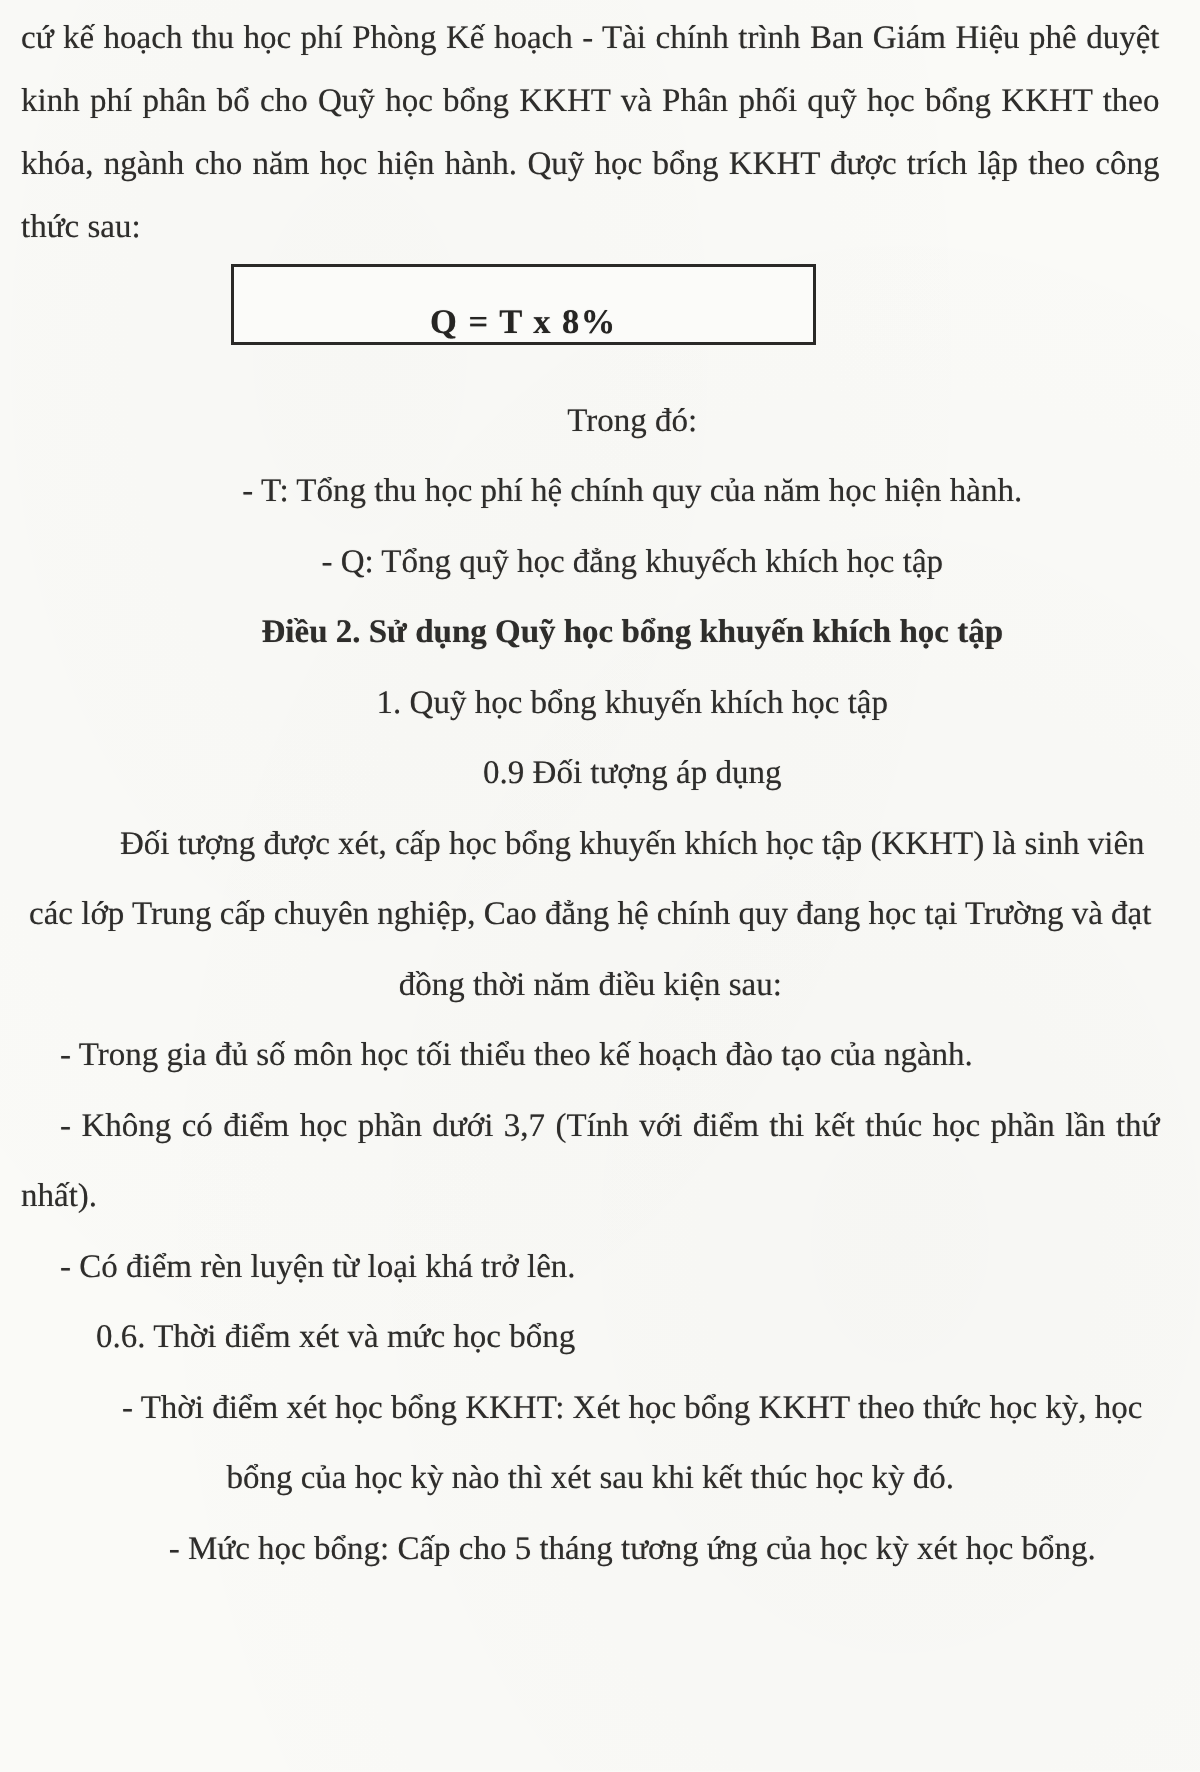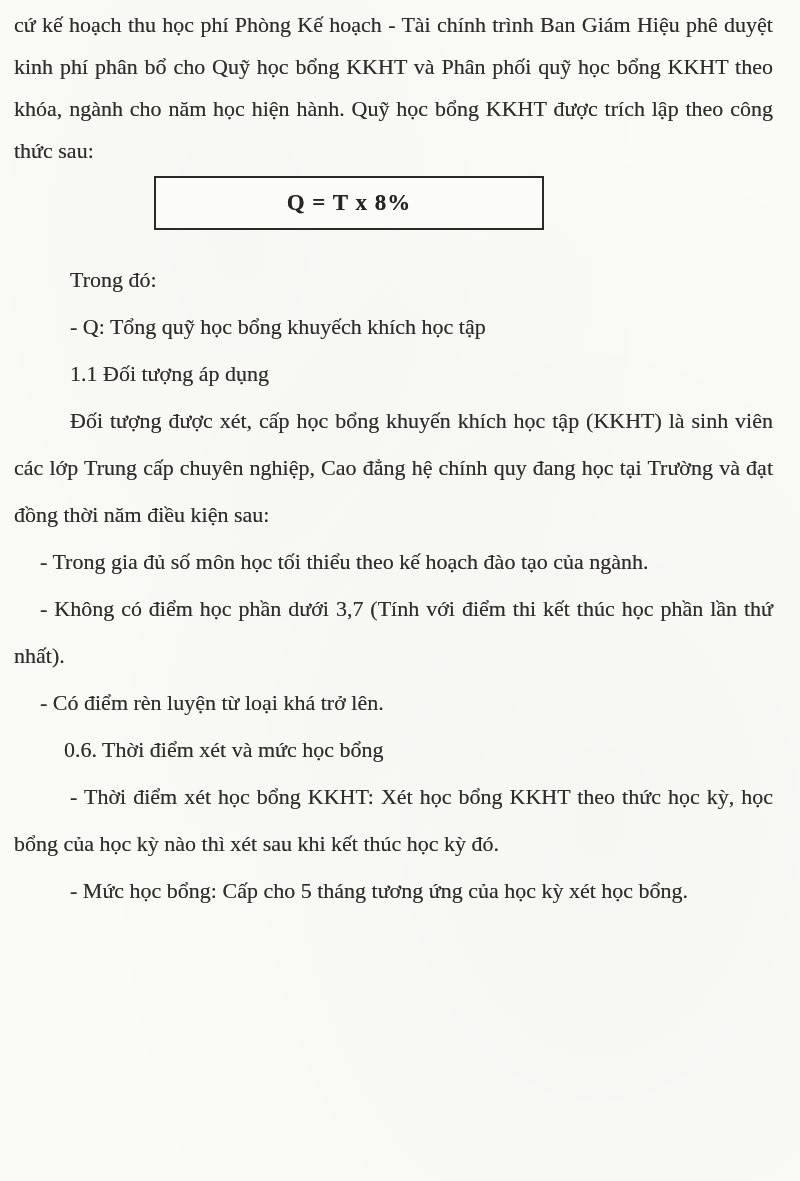--- a/index.html
+++ b/index.html
@@ -29,31 +29,31 @@
     font-size: 22px;
     line-height: 47px;
     text-shadow: 0 0 0.5px rgba(40,38,36,0.55);
   }
   .p-intro {
     line-height: 42px;
     margin-top: 2px;
     text-align: justify;
   }
   .justify { text-align: justify; }
-  .ind-70 { text-indent: 56px; }
+  .ind-70 { text-indent: 56px; text-align: center; }
   .ind-65 { text-indent: 50px; }
   .ind-40 { text-indent: 26px; }
   .bold { font-weight: bold; }
   .formula-wrap {
     margin: 4px 0 26px 140px;
     width: 386px;
     height: 50px;
     border: 2px solid #2a2927;
     display: flex;
-    align-items: center;
+    align-items: flex-end;
     justify-content: center;
     background: #fbfbf9;
   }
   .formula-text {
     font-size: 23px;
     font-weight: bold;
     letter-spacing: 1px;
     color: #262523;
     text-shadow: 0 0 0.5px rgba(40,38,36,0.6);
   }
@@ -64,26 +64,29 @@
 <div class="page">
 
   <p class="para p-intro">cứ kế hoạch thu học phí Phòng Kế hoạch - Tài chính trình Ban Giám Hiệu phê duyệt kinh phí phân bổ cho Quỹ học bổng KKHT và Phân phối quỹ học bổng KKHT theo khóa, ngành cho năm học hiện hành. Quỹ học bổng KKHT được trích lập theo công thức sau:</p>
 
   <div class="formula-wrap">
     <span class="formula-text">Q = T x 8%</span>
   </div>
 
   <p class="para ind-70">Trong đó:</p>
 
+  <p class="para ind-70">- T: Tổng thu học phí hệ chính quy của năm học hiện hành.</p>
 
-  <p class="para ind-70">- Q: Tổng quỹ học bổng khuyếch khích học tập</p>
+  <p class="para ind-70">- Q: Tổng quỹ học đẳng khuyếch khích học tập</p>
 
+  <p class="para ind-70 bold">Điều 2. Sử dụng Quỹ học bổng khuyến khích học tập</p>
 
+  <p class="para ind-70">1. Quỹ học bổng khuyến khích học tập</p>
 
-  <p class="para ind-70">1.1 Đối tượng áp dụng</p>
+  <p class="para ind-70">0.9 Đối tượng áp dụng</p>
 
   <p class="para ind-70 justify">Đối tượng được xét, cấp học bổng khuyến khích học tập (KKHT) là sinh viên các lớp Trung cấp chuyên nghiệp, Cao đẳng hệ chính quy đang học tại Trường và đạt đồng thời năm điều kiện sau:</p>
 
   <p class="para ind-40 justify">- Trong gia đủ số môn học tối thiểu theo kế hoạch đào tạo của ngành.</p>
 
   <p class="para ind-40 justify">- Không có điểm học phần dưới 3,7 (Tính với điểm thi kết thúc học phần lần thứ nhất).</p>
 
 
   <p class="para ind-40 justify">- Có điểm rèn luyện từ loại khá trở lên.</p>
 

